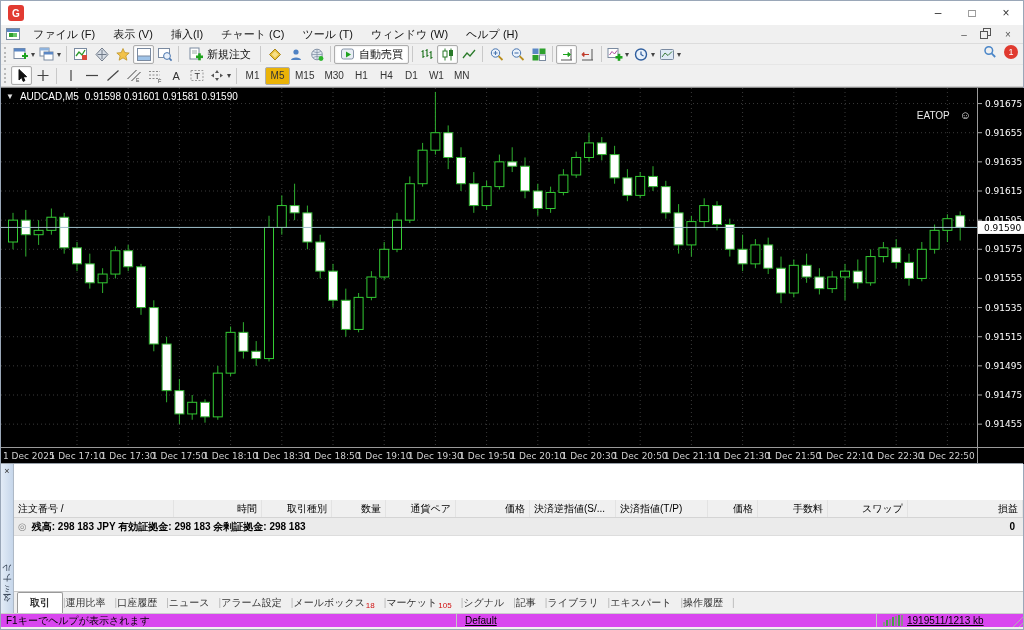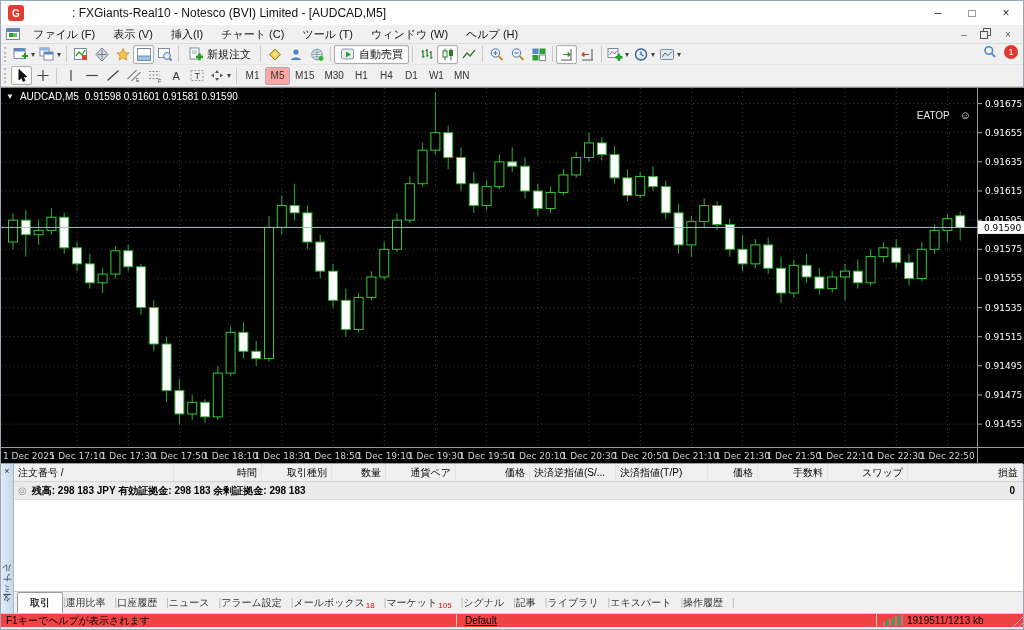--- a/index.html
+++ b/index.html
@@ -32,79 +32,78 @@
   .grip { width:5px; height:15px; margin:0 2px 0 3px; border-left:2px dotted #b9b9b9; }
   .tsep { width:1px; height:16px; background:#c9c9c9; margin:0 3px; }
   .tbtn { height:19px; min-width:21px; padding:0 1px; display:flex; align-items:center; justify-content:center;
           border:1px solid transparent; border-radius:2px; color:#333; }
   .tbtn.pressed { background:#ffffff; border-color:#aeaeae; box-shadow:inset 0 0 2px #d7d7d7; }
   .tbtn .caret { font-size:8px; color:#444; margin-left:2px; }
   .tbtn-label { font-size:11px; margin-left:3px; color:#111; white-space:nowrap; }
   .tbtn.labeled { padding:0 5px; }
   .tf-btn { height:18px; min-width:25px; padding:0 4px; display:flex; align-items:center; justify-content:center;
             font-size:10px; color:#333; border:1px solid transparent; border-radius:2px; }
-  .tf-btn.pressed { background:#fca5a5; border-color:#aeaeae; }
+  .tf-btn.pressed { background:#eab308; border-color:#aeaeae; }
   .toolbar-topright { position:absolute; right:6px; top:45px; display:flex; align-items:center; gap:7px; z-index:5; }
   .notif-badge { width:14px; height:14px; border-radius:50%; background:#e03a2f; color:#fff; font-size:9px;
                  display:flex; align-items:center; justify-content:center; }
 
   
   .chart-wrap { height:376px; position:relative; background:#000; flex:0 0 auto; border-top:1px solid #8a8a8a;padding-left:48px; }
   .chart-wrap svg { position:absolute; inset:0; }
   .ohlc-label { position:absolute; left:5px; top:3px; color:#fff; font-size:10px; z-index:3; display:flex; gap:6px; align-items:center; }
   .ohlc-label .dd { font-size:8px; color:#e0e0e0; }
   .ea-label { position:absolute; right:52px; top:21px; color:#eaeaea; font-size:10px; z-index:3; display:flex; align-items:center; gap:10px; }
   .ea-smiley { font-size:11px; }
 
   
   .terminal { height:150px; display:flex; flex:0 0 auto; background:#fff; border-top:1px solid #98a0a8; position:relative; }
   .dock-strip { width:13px; background:linear-gradient(90deg,#e3ecf7,#c6d6ea); border-right:1px solid #aeb9c6;
                 display:flex; flex-direction:column; align-items:center; }
   .dock-close { font-size:9px; color:#333; margin-top:2px; }
   .dock-label { margin-top:auto; margin-bottom:4px; writing-mode:vertical-rl; transform:rotate(180deg);
                 font-size:9px; color:#2f3c4e; }
-  .terminal-main { flex:1; display:flex; flex-direction:column; min-width:0; }
+  .terminal-main { flex:1; display:flex; flex-direction:column; min-width:0;margin-top:36px; }
   .t-header { height:18px; background:#f0f0f0; border-bottom:1px solid #d4d4d4; display:flex; align-items:center; font-size:10px; color:#000; }
   .t-header .cell { padding:0 4px; white-space:nowrap; overflow:hidden; border-right:1px solid #e3e3e3; height:100%; display:flex; align-items:center; }
   .cell.r { justify-content:flex-end; }
   .c0{width:160px;} .c1{width:88px;} .c2{width:70px;} .c3{width:54px;} .c4{width:70px;} .c5{width:74px;}
   .c6{width:86px;} .c7{width:92px;} .c8{width:50px;} .c9{width:70px;} .c10{width:80px;} .c11{flex:1;}
   .t-balance { height:18px; background:#ebebeb; border-bottom:1px solid #dddddd; display:flex; align-items:center; font-size:10px; font-weight:bold; }
   .bal-icon { color:#8a8a8a; font-size:10px; margin:0 5px 0 4px; font-weight:normal; }
   .bal-profit { margin-left:auto; padding-right:8px; }
   .t-body { flex:1; background:#fff; }
   .t-tabs { height:22px; background:#f0f0f0; border-top:1px solid #c8c8c8; display:flex; align-items:flex-end; font-size:10px; padding-left:3px; }
   .tab { padding:3px 9px 3px 0; color:#333; display:flex; align-items:flex-start; white-space:nowrap; }
   .tab.active { background:#fff; border:1px solid #9a9a9a; border-bottom:none; font-weight:bold; border-radius:2px 2px 0 0; padding:3px 12px; }
   .tab-sep { color:#b5b5b5; align-self:center; }
   .tab .badge { color:#d01010; font-size:8px; margin-top:5px; margin-left:1px; }
 
   
-  .statusbar { height:14px; background:#ef4444; border-top:1px solid #cccccc; display:flex; align-items:center; font-size:10px; flex:0 0 auto; }
+  .statusbar { height:14px; background:#d946ef; border-top:1px solid #cccccc; display:flex; align-items:center; font-size:10px; flex:0 0 auto; }
   .sb-help { flex:0 0 455px; padding-left:5px; }
   .sb-profile { flex:0 0 420px; border-left:1px solid #c4c4c4; height:100%; display:flex; align-items:center; padding-left:8px;text-decoration:underline; }
-  .sb-conn { flex:1; border-left:1px solid #c4c4c4; height:100%; display:flex; align-items:center; padding-left:6px; gap:4px; }
+  .sb-conn { flex:1; border-left:1px solid #c4c4c4; height:100%; display:flex; align-items:center; padding-left:6px; gap:4px;text-decoration:underline; }
   .conn-bars { display:flex; align-items:flex-end; gap:1px; height:11px; }
   .conn-bars i { width:2px; background:#4a9c4a; display:block; }
   .conn-bars i:nth-child(odd) { background:#8c8c8c; }
   .resize-grip { margin-left:auto; width:13px; height:13px; align-self:flex-end;
     background:repeating-linear-gradient(135deg, transparent 0 3px, #b0b0b0 3px 4px); clip-path:polygon(100% 0,100% 100%,0 100%); }
 
   
   .ic { width:16px; height:15px; display:block; }
   .ic2 { width:14px; height:14px; display:block; }
 </style>
 </head>
 <body>
 
 <div class="app">
 
   <div class="titlebar">
     <div class="logo">G</div>
-    <div class="title-text">: FXGiants-Real10 - Notesco (BVI) Limited - [AUDCAD,M5]</div>
     <div class="caption-btns">
       <div class="cap-btn">–</div>
       <div class="cap-btn">□</div>
       <div class="cap-btn">×</div>
     </div>
   </div>
 
   <div class="menubar">
     <div class="child-icon"></div>
     <div class="menu-item">ファイル (F)</div>

